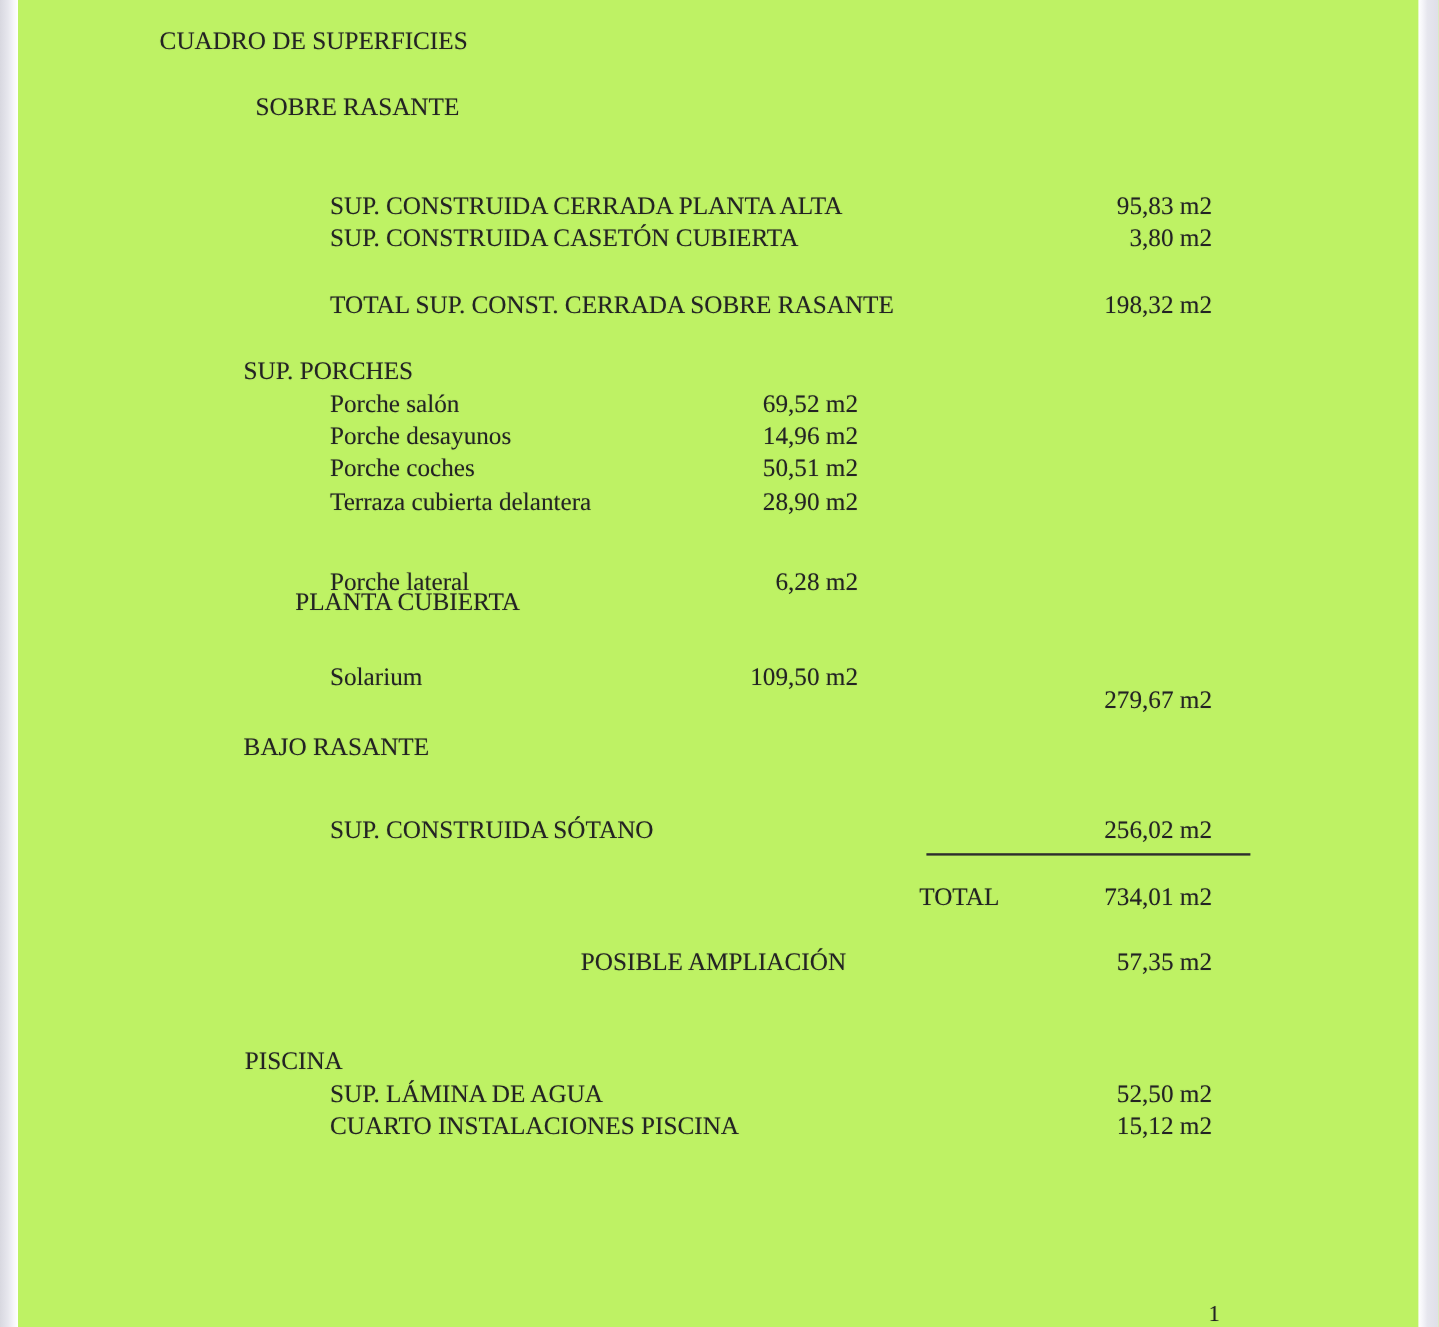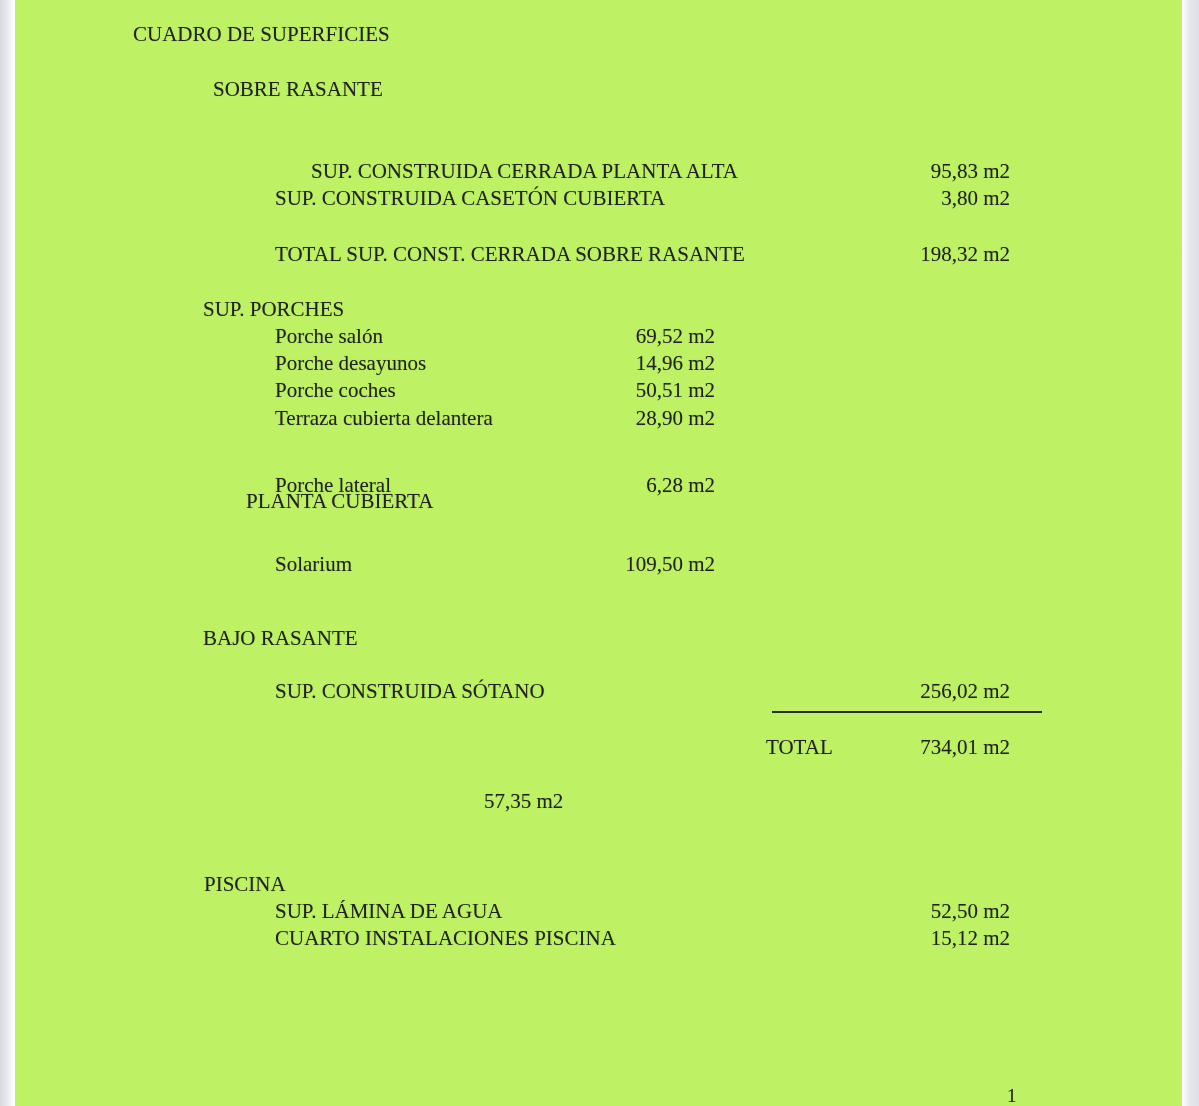--- a/index.html
+++ b/index.html
@@ -70,21 +70,21 @@
 
 <div class="canvas">
 
   <div class="edge-left"></div>
   <div class="edge-right"></div>
 
   <div class="abs" style="left:133px; top:22px;">CUADRO DE SUPERFICIES</div>
 
   <div class="abs" style="left:213px; top:77px;">SOBRE RASANTE</div>
 
-  <div class="row-wide" style="top:159px;margin-left:36px;">
+  <div class="row-wide" style="top:159px;">
     <span>SUP. CONSTRUIDA CERRADA PLANTA ALTA</span>
     <span>95,83 m2</span>
   </div>
   <div class="row-wide" style="top:186px;">
     <span>SUP. CONSTRUIDA CASETÓN CUBIERTA</span>
     <span>3,80 m2</span>
   </div>
 
   <div class="row-wide" style="top:242px;">
     <span>TOTAL SUP. CONST. CERRADA SOBRE RASANTE</span>
@@ -114,36 +114,38 @@
     <span>6,28 m2</span>
   </div>
 
   <div class="abs" style="left:203px; top:489px;margin-left:43px;">PLANTA CUBIERTA</div>
 
   <div class="row-mid" style="top:552px;">
     <span>Solarium</span>
     <span>109,50 m2</span>
   </div>
 
+  <div class="right-align" style="top:571px;">279,67 m2</div>
 
-  <div class="abs" style="left:203px; top:626px;">BAJO RASANTE</div>
+  <div class="abs" style="left:203px; top:610px;">BAJO RASANTE</div>
 
   <div class="row-wide" style="top:679px;">
     <span>SUP. CONSTRUIDA SÓTANO</span>
     <span>256,02 m2</span>
   </div>
 
   <div class="rule" style="top:711px;"></div>
 
   <div class="row-wide" style="top:735px; left:766px;align-items:center;">
     <span>TOTAL</span>
     <span>734,01 m2</span>
   </div>
 
   <div class="row-wide" style="top:789px; left:484px;">
+    <span>POSIBLE AMPLIACIÓN</span>
     <span>57,35 m2</span>
   </div>
 
   <div class="abs" style="left:204px; top:872px;">PISCINA</div>
 
   <div class="row-wide" style="top:899px;">
     <span>SUP. LÁMINA DE AGUA</span>
     <span>52,50 m2</span>
   </div>
   <div class="row-wide" style="top:926px;">

